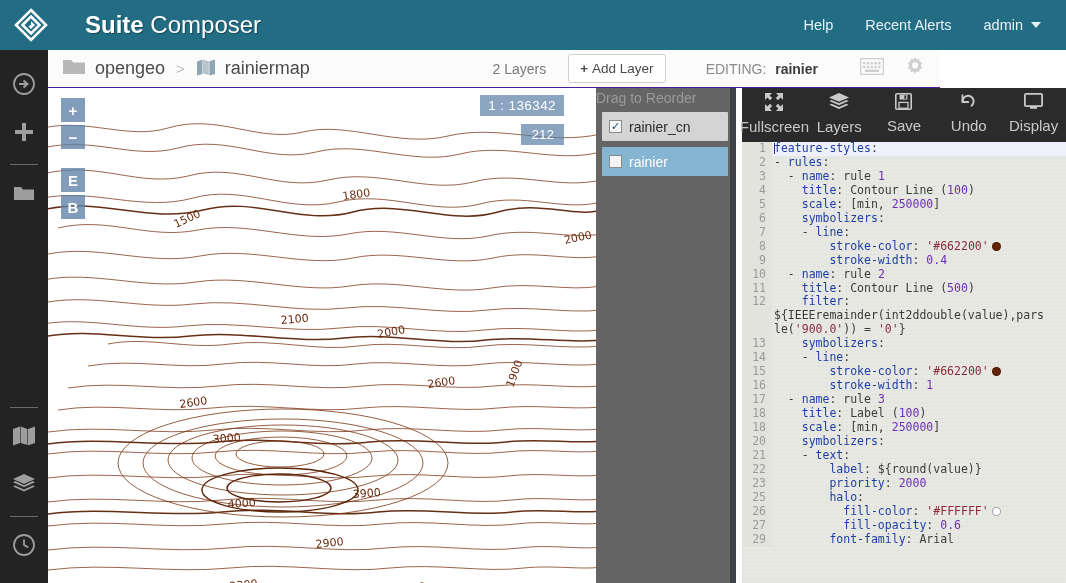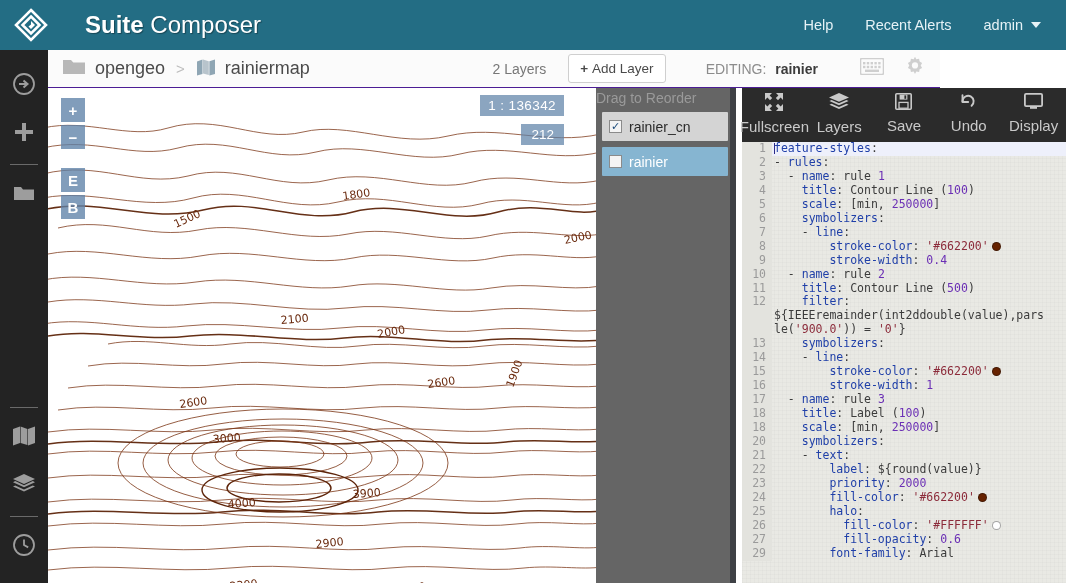--- a/index.html
+++ b/index.html
@@ -535,24 +535,20 @@
         </div>
         <div class="crow">
           <div class="gut">22</div>
           <div class="ctext">        <span class="k">label</span>: ${round(value)}</div>
         </div>
         <div class="crow">
           <div class="gut">23</div>
           <div class="ctext">        <span class="k">priority</span>: <span class="n">2000</span></div>
         </div>
         <div class="crow">
-          <div class="gut">24</div>
-          <div class="ctext">        <span class="k">fill-color</span>: <span class="s">'#662200'</span><span class="swatch" style="background:#662200"></span></div>
-        </div>
-        <div class="crow">
           <div class="gut">25</div>
           <div class="ctext">        <span class="k">halo</span>:</div>
         </div>
         <div class="crow">
           <div class="gut">26</div>
           <div class="ctext">          <span class="k">fill-color</span>: <span class="s">'#FFFFFF'</span><span class="swatch" style="background:#FFFFFF"></span></div>
         </div>
         <div class="crow">
           <div class="gut">27</div>
           <div class="ctext">          <span class="k">fill-opacity</span>: <span class="n">0.6</span></div>

